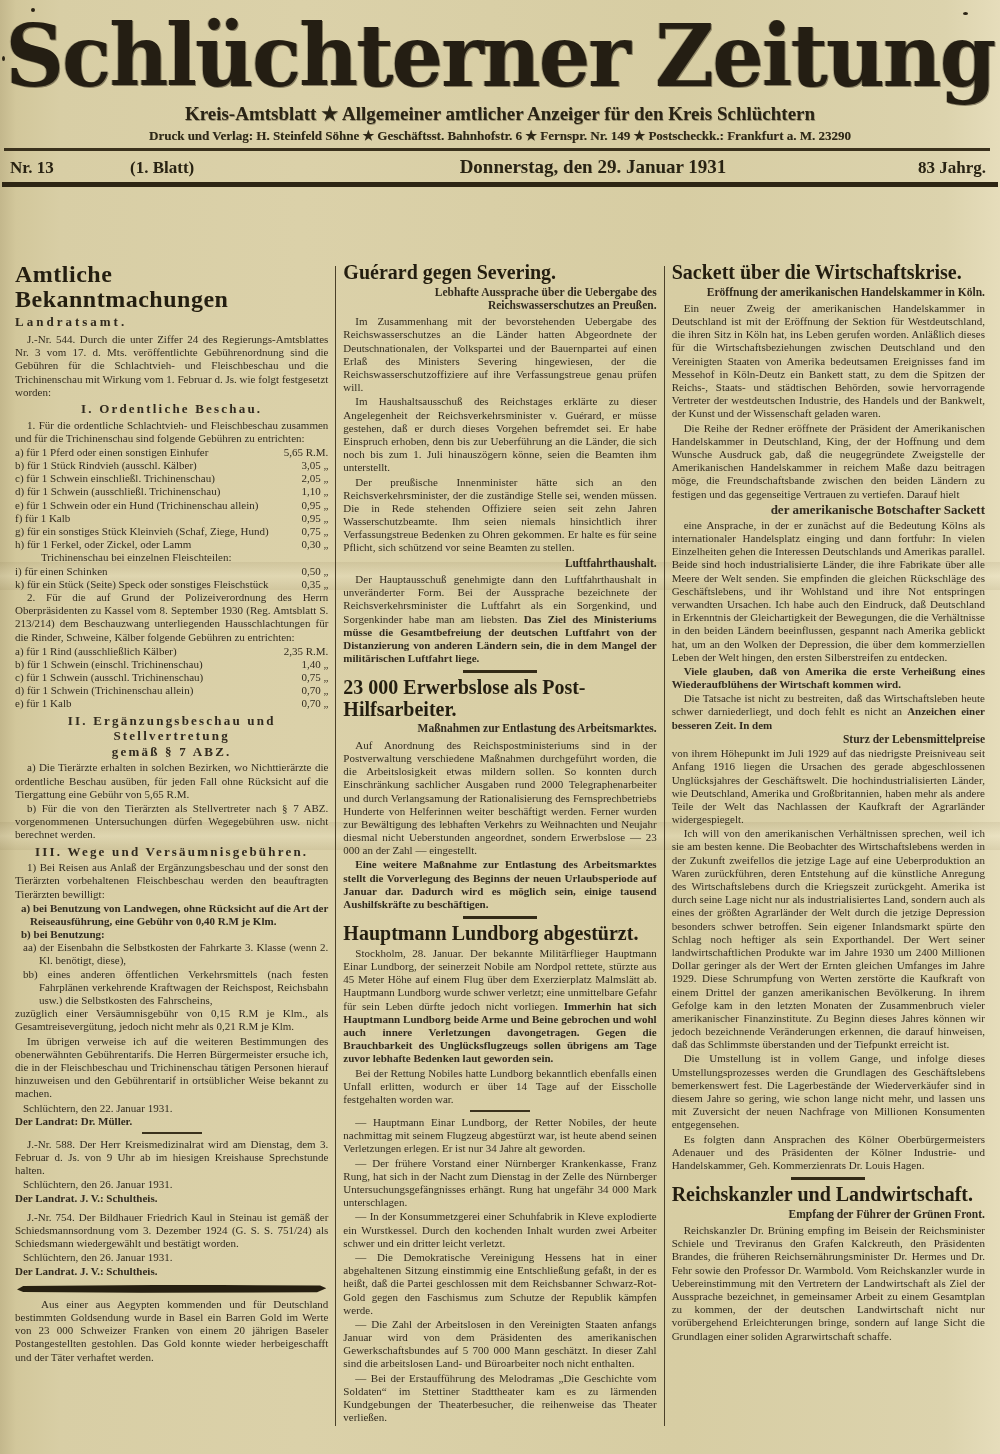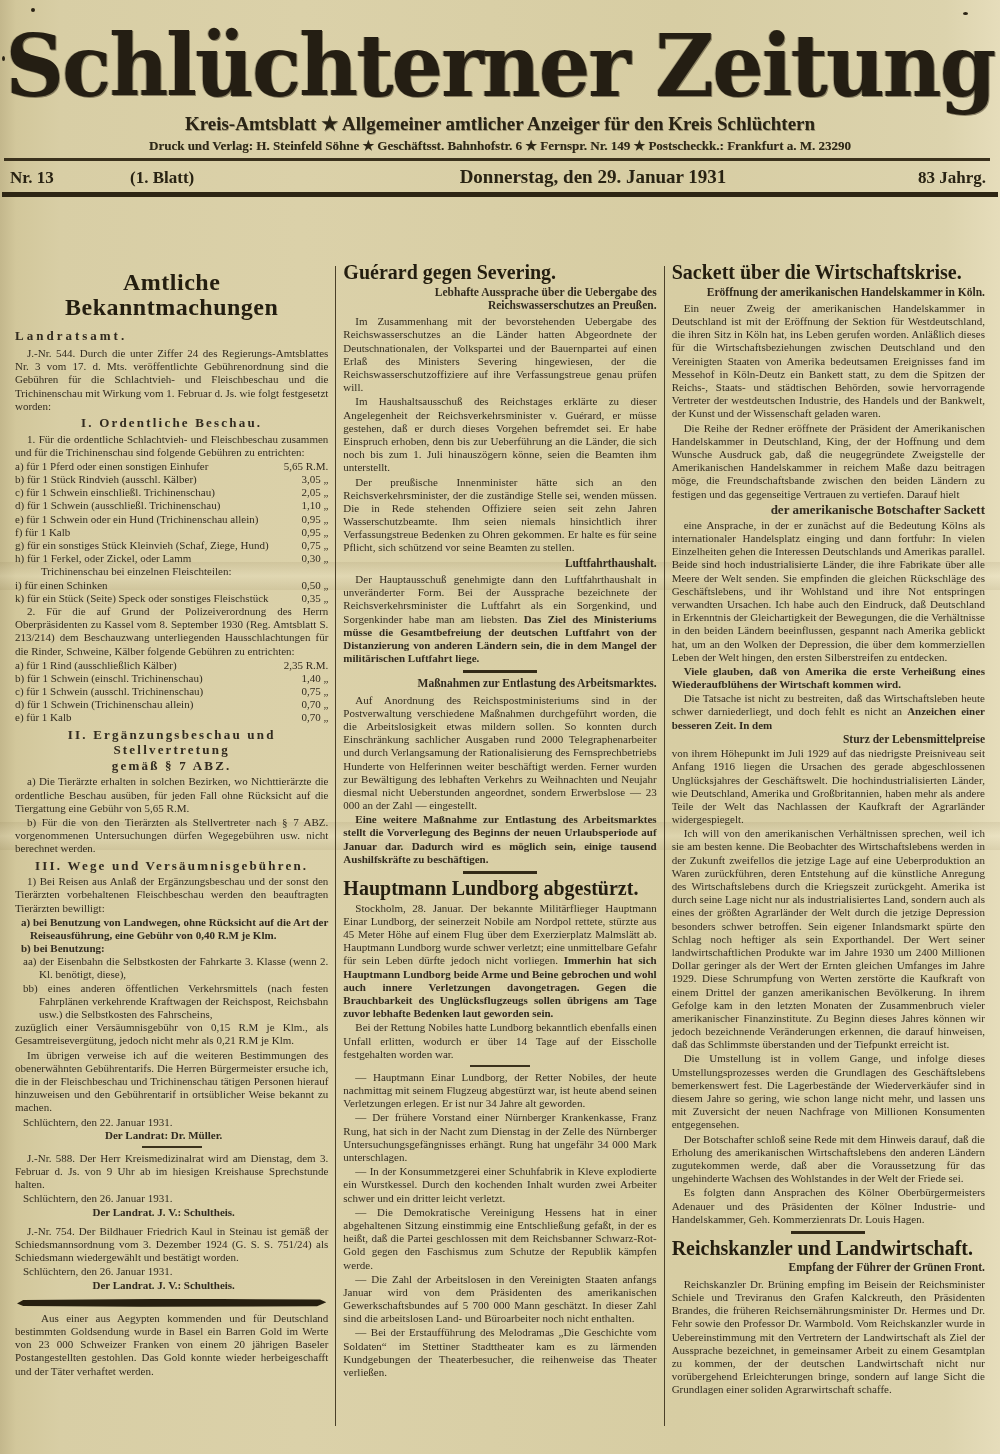--- a/index.html
+++ b/index.html
@@ -3,21 +3,21 @@
 <meta charset="utf-8">
 <style>
   html,body{margin:0;padding:0;background:#8a7f63;}
   .page{position:relative;width:1000px;height:1454px;overflow:hidden;
     color:#322b1f;font-family:"Liberation Serif",serif;
     background:linear-gradient(90deg,#c3b78c 0px,#d2c79b 16px,#d8cea5 60px,#dbd1a9 300px,#d7cda3 680px,#dcd3ad 945px,#e6ddbb 1000px);}
   .crease{position:absolute;left:0;right:0;height:28px;pointer-events:none;
     background:linear-gradient(180deg,rgba(110,92,52,.10),rgba(255,250,228,.16) 50%,rgba(110,92,52,.09));}
   .speck{position:absolute;background:#2a2315;border-radius:50%;}
   
-  .masthead{padding-top:14px;border-radius:6px;}
+  .masthead{padding-top:4px;border-radius:6px;}
   .title{margin:0;text-align:center;font-family:"DejaVu Serif",serif;font-weight:bold;
     font-size:81px;line-height:1.28;letter-spacing:-2px;color:#241e13;
     transform:scaleY(1.06);text-shadow:1px 1px 0 rgba(40,32,16,.45),-1px 0 0 rgba(40,32,16,.25);}
   .subtitle{margin-top:-6px;text-align:center;font-weight:bold;font-size:19px;color:#2a2415;
     text-shadow:.6px .6px 0 rgba(40,32,16,.35);}
   .publine{text-align:center;font-weight:bold;font-size:13px;color:#2e2817;margin-top:3px;
     text-shadow:.4px .4px 0 rgba(40,32,16,.3);}
   .rule-thin{height:3px;background:#3a311d;margin:4px 10px 0 4px;}
   .dateline{display:flex;align-items:baseline;font-weight:bold;padding:5px 14px 3px 10px;color:#292313;}
   .dl-issue{width:120px;font-size:17px;}
@@ -28,33 +28,33 @@
   
   .cols{position:absolute;top:260px;left:8px;right:8px;bottom:18px;display:flex;}
   .col{flex:1;padding:2px 7px 0 7px;font-size:11px;line-height:1.2;text-align:justify;overflow:hidden;}
   .vrule{width:1px;background:#4a4029;margin:6px 0 10px 0;}
   
   p{margin:0;}
   .para{margin:0 0 1px 0;text-indent:12px;hyphens:auto;}
   .noind{text-indent:0;}
   .bold{font-weight:bold;}
   .b{font-weight:bold;}
-  .sec-title{margin:8px;font-size:24px;line-height:1.05;font-weight:bold;letter-spacing:.5px;color:#241e10;text-align:center;}
+  .sec-title{margin:0;font-size:24px;line-height:1.05;font-weight:bold;letter-spacing:.5px;color:#241e10;text-align:left;}
   .dept{margin:2px 0 3px 0;font-size:13px;font-weight:bold;letter-spacing:3px;text-align:left;}
   .headline{margin:7px 0 2px 0;font-size:20px;line-height:1.08;font-weight:bold;text-align:left;text-indent:0;color:#241e10;}
   .subhead{margin:0 0 3px 0;font-size:11.5px;line-height:1.16;font-weight:bold;text-align:right;text-indent:0;}
   .spaced{margin:2px 0;font-size:13px;font-weight:bold;text-align:center;letter-spacing:2.2px;text-indent:0;}
   .fee{display:flex;text-align:left;}
   .fl{flex:1;padding-left:13px;text-indent:-13px;}
   .fv{width:56px;text-align:right;white-space:nowrap;}
   .fee-note{padding-left:26px;text-align:left;}
   .item-a{padding-left:15px;text-indent:-9px;text-align:justify;margin:0;font-weight:bold;}
   .item-aa{padding-left:24px;text-indent:-16px;text-align:justify;margin:0;}
   .pdate{text-indent:8px;text-align:left;}
-  .sig{text-align:center;padding-right:16px;font-weight:bold;text-indent:0;margin:0 0 2px 0;}
+  .sig{text-align:left;padding-right:16px;font-weight:bold;text-indent:0;margin:0 0 2px 0;}
   .hr-small{width:60px;border-top:2px solid #3a311c;margin:4px auto;}
   .hr-mid{width:74px;border-top:3px solid #322a16;margin:5px auto 4px auto;}
   .hr-swash{height:8px;background:#261f10;margin:7px 2px 5px 2px;
     clip-path:polygon(0 60%,2% 15%,55% 0,98% 10%,100% 45%,97% 95%,40% 100%,2% 92%);}
   .gap4{height:4px;}
 </style>
 </head>
 <body>
 
 <div class="page">
@@ -182,20 +182,21 @@
 
     <section class="col">
       <h2 class="headline" style="margin-top:0">Guérard gegen Severing.</h2>
       <p class="subhead">Lebhafte Aussprache über die Uebergabe des Reichswasserschutzes an Preußen.</p>
       <p class="para">Im Zusammenhang mit der bevorstehenden Uebergabe des Reichswasserschutzes an die Länder hatten Abgeordnete der Deutschnationalen, der Volkspartei und der Bauernpartei auf einen Erlaß des Ministers Severing hingewiesen, der die Reichswasserschutzoffiziere auf ihre Verfassungstreue genau prüfen will.</p>
       <p class="para">Im Haushaltsausschuß des Reichstages erklärte zu dieser Angelegenheit der Reichsverkehrsminister v. Guérard, er müsse gestehen, daß er durch dieses Vorgehen befremdet sei. Er habe Einspruch erhoben, denn bis zur Ueberführung an die Länder, die sich noch bis zum 1. Juli hinauszögern könne, seien die Beamten ihm unterstellt.</p>
       <p class="para">Der preußische Innenminister hätte sich an den Reichsverkehrsminister, der die zuständige Stelle sei, wenden müssen. Die in Rede stehenden Offiziere seien seit zehn Jahren Wasserschutzbeamte. Ihm seien niemals hinsichtlich ihrer Verfassungstreue Bedenken zu Ohren gekommen. Er halte es für seine Pflicht, sich schützend vor seine Beamten zu stellen.</p>
       <p class="subhead" style="margin-top:2px">Luftfahrthaushalt.</p>
       <p class="para"><span>Der Hauptausschuß genehmigte dann den Luftfahrthaushalt in unveränderter Form. Bei der Aussprache bezeichnete der Reichsverkehrsminister die Luftfahrt als ein Sorgenkind, und Sorgenkinder habe man am liebsten. </span><span class="b">Das Ziel des Ministeriums müsse die Gesamtbefreiung der deutschen Luftfahrt von der Distanzierung von anderen Ländern sein, die in dem Mangel der militärischen Luftfahrt liege.</span></p>
       <div class="hr-mid"></div>
+      <h2 class="headline" style="margin-top:2px">23 000 Erwerbslose als Post-Hilfsarbeiter.</h2>
       <p class="subhead">Maßnahmen zur Entlastung des Arbeitsmarktes.</p>
       <p class="para">Auf Anordnung des Reichspostministeriums sind in der Postverwaltung verschiedene Maßnahmen durchgeführt worden, die die Arbeitslosigkeit etwas mildern sollen. So konnten durch Einschränkung sachlicher Ausgaben rund 2000 Telegraphenarbeiter und durch Verlangsamung der Rationalisierung des Fernsprechbetriebs Hunderte von Helferinnen weiter beschäftigt werden. Ferner wurden zur Bewältigung des lebhaften Verkehrs zu Weihnachten und Neujahr diesmal nicht Ueberstunden angeordnet, sondern Erwerbslose — 23 000 an der Zahl — eingestellt.</p>
       <p class="para bold">Eine weitere Maßnahme zur Entlastung des Arbeitsmarktes stellt die Vorverlegung des Beginns der neuen Urlaubsperiode auf Januar dar. Dadurch wird es möglich sein, einige tausend Aushilfskräfte zu beschäftigen.</p>
       <div class="hr-mid"></div>
       <h2 class="headline" style="margin-top:2px">Hauptmann Lundborg abgestürzt.</h2>
       <p class="para"><span>Stockholm, 28. Januar. Der bekannte Militärflieger Hauptmann Einar Lundborg, der seinerzeit Nobile am Nordpol rettete, stürzte aus 45 Meter Höhe auf einem Flug über dem Exerzierplatz Malmslätt ab. Hauptmann Lundborg wurde schwer verletzt; eine unmittelbare Gefahr für sein Leben dürfte jedoch nicht vorliegen. </span><span class="b">Immerhin hat sich Hauptmann Lundborg beide Arme und Beine gebrochen und wohl auch innere Verletzungen davongetragen. Gegen die Brauchbarkeit des Unglücksflugzeugs sollen übrigens am Tage zuvor lebhafte Bedenken laut geworden sein.</span></p>
       <p class="para">Bei der Rettung Nobiles hatte Lundborg bekanntlich ebenfalls einen Unfall erlitten, wodurch er über 14 Tage auf der Eisscholle festgehalten worden war.</p>
       <div class="hr-small"></div>
       <p class="para">— Hauptmann Einar Lundborg, der Retter Nobiles, der heute nachmittag mit seinem Flugzeug abgestürzt war, ist heute abend seinen Verletzungen erlegen. Er ist nur 34 Jahre alt geworden.</p>
       <p class="para">— Der frühere Vorstand einer Nürnberger Krankenkasse, Franz Rung, hat sich in der Nacht zum Dienstag in der Zelle des Nürnberger Untersuchungsgefängnisses erhängt. Rung hat ungefähr 34 000 Mark unterschlagen.</p>
@@ -213,21 +214,20 @@
       <p class="para">Ein neuer Zweig der amerikanischen Handelskammer in Deutschland ist mit der Eröffnung der Sektion für Westdeutschland, die ihren Sitz in Köln hat, ins Leben gerufen worden. Anläßlich dieses für die Wirtschaftsbeziehungen zwischen Deutschland und den Vereinigten Staaten von Amerika bedeutsamen Ereignisses fand im Messehof in Köln-Deutz ein Bankett statt, zu dem die Spitzen der Reichs-, Staats- und städtischen Behörden, sowie hervorragende Vertreter der westdeutschen Industrie, des Handels und der Bankwelt, der Kunst und der Wissenschaft geladen waren.</p>
       <p class="para">Die Reihe der Redner eröffnete der Präsident der Amerikanischen Handelskammer in Deutschland, King, der der Hoffnung und dem Wunsche Ausdruck gab, daß die neugegründete Zweigstelle der Amerikanischen Handelskammer in reichem Maße dazu beitragen möge, die Freundschaftsbande zwischen den beiden Ländern zu festigen und das gegenseitige Vertrauen zu vertiefen. Darauf hielt</p>
       <p class="subhead" style="font-size:13px;margin:1px 0 2px">der amerikanische Botschafter Sackett</p>
       <p class="para">eine Ansprache, in der er zunächst auf die Bedeutung Kölns als internationaler Handelsplatz einging und dann fortfuhr: In vielen Einzelheiten gehen die Interessen Deutschlands und Amerikas parallel. Beide sind hoch industrialisierte Länder, die ihre Fabrikate über alle Meere der Welt senden. Sie empfinden die gleichen Rückschläge des Geschäftslebens, und ihr Wohlstand und ihre Not entspringen verwandten Ursachen. Ich habe auch den Eindruck, daß Deutschland in Erkenntnis der Gleichartigkeit der Bewegungen, die die Verhältnisse in den beiden Ländern beeinflussen, gespannt nach Amerika geblickt hat, um an den Wolken der Depression, die über dem kommerziellen Leben der Welt hingen, den ersten Silberstreifen zu entdecken.</p>
       <p class="para bold">Viele glauben, daß von Amerika die erste Verheißung eines Wiederaufblühens der Wirtschaft kommen wird.</p>
       <p class="para"><span>Die Tatsache ist nicht zu bestreiten, daß das Wirtschaftsleben heute schwer darniederliegt, und doch fehlt es nicht an </span><span class="b">Anzeichen einer besseren Zeit. In dem</span></p>
       <p class="subhead" style="margin:1px 0">Sturz der Lebensmittelpreise</p>
       <p class="para noind">von ihrem Höhepunkt im Juli 1929 auf das niedrigste Preisniveau seit Anfang 1916 liegen die Ursachen des gerade abgeschlossenen Unglücksjahres der Geschäftswelt. Die hochindustrialisierten Länder, wie Deutschland, Amerika und Großbritannien, haben mehr als andere Teile der Welt das Nachlassen der Kaufkraft der Agrarländer widergespiegelt.</p>
       <p class="para">Ich will von den amerikanischen Verhältnissen sprechen, weil ich sie am besten kenne. Die Beobachter des Wirtschaftslebens werden in der Zukunft zweifellos die jetzige Lage auf eine Ueberproduktion an Waren zurückführen, deren Entstehung auf die künstliche Anregung des Wirtschaftslebens durch die Kriegszeit zurückgeht. Amerika ist durch seine Lage nicht nur als industrialisiertes Land, sondern auch als eines der größten Agrarländer der Welt durch die jetzige Depression besonders schwer betroffen. Sein eigener Inlandsmarkt spürte den Schlag noch heftiger als sein Exporthandel. Der Wert seiner landwirtschaftlichen Produkte war im Jahre 1930 um 2400 Millionen Dollar geringer als der Wert der Ernten gleichen Umfanges im Jahre 1929. Diese Schrumpfung von Werten zerstörte die Kaufkraft von einem Drittel der ganzen amerikanischen Bevölkerung. In ihrem Gefolge kam in den letzten Monaten der Zusammenbruch vieler amerikanischer Finanzinstitute. Zu Beginn dieses Jahres können wir jedoch bezeichnende Veränderungen erkennen, die darauf hinweisen, daß das Schlimmste überstanden und der Tiefpunkt erreicht ist.</p>
       <p class="para">Die Umstellung ist in vollem Gange, und infolge dieses Umstellungsprozesses werden die Grundlagen des Geschäftslebens bemerkenswert fest. Die Lagerbestände der Wiederverkäufer sind in diesem Jahre so gering, wie schon lange nicht mehr, und lassen uns mit Zuversicht der neuen Nachfrage von Millionen Konsumenten entgegensehen.</p>
-      <p class="para">Der Botschafter schloß seine Rede mit dem Hinweis darauf, daß die Erholung des amerikanischen Wirtschaftslebens den anderen Ländern zugutekommen werde, daß aber die Voraussetzung für das ungehinderte Wachsen des Wohlstandes in der Welt der Friede sei.</p>
       <p class="para">Es folgten dann Ansprachen des Kölner Oberbürgermeisters Adenauer und des Präsidenten der Kölner Industrie- und Handelskammer, Geh. Kommerzienrats Dr. Louis Hagen.</p>
       <div class="hr-mid"></div>
       <h2 class="headline" style="margin-top:2px">Reichskanzler und Landwirtschaft.</h2>
       <p class="subhead">Empfang der Führer der Grünen Front.</p>
       <p class="para">Reichskanzler Dr. Brüning empfing im Beisein der Reichsminister Schiele und Treviranus den Grafen Kalckreuth, den Präsidenten Brandes, die früheren Reichsernährungsminister Dr. Hermes und Dr. Fehr sowie den Professor Dr. Warmbold. Vom Reichskanzler wurde in Uebereinstimmung mit den Vertretern der Landwirtschaft als Ziel der Aussprache bezeichnet, in gemeinsamer Arbeit zu einem Gesamtplan zu kommen, der der deutschen Landwirtschaft nicht nur vorübergehend Erleichterungen bringe, sondern auf lange Sicht die Grundlagen einer soliden Agrarwirtschaft schaffe.</p>
     </section>
 
   </main>
 </div>
 

